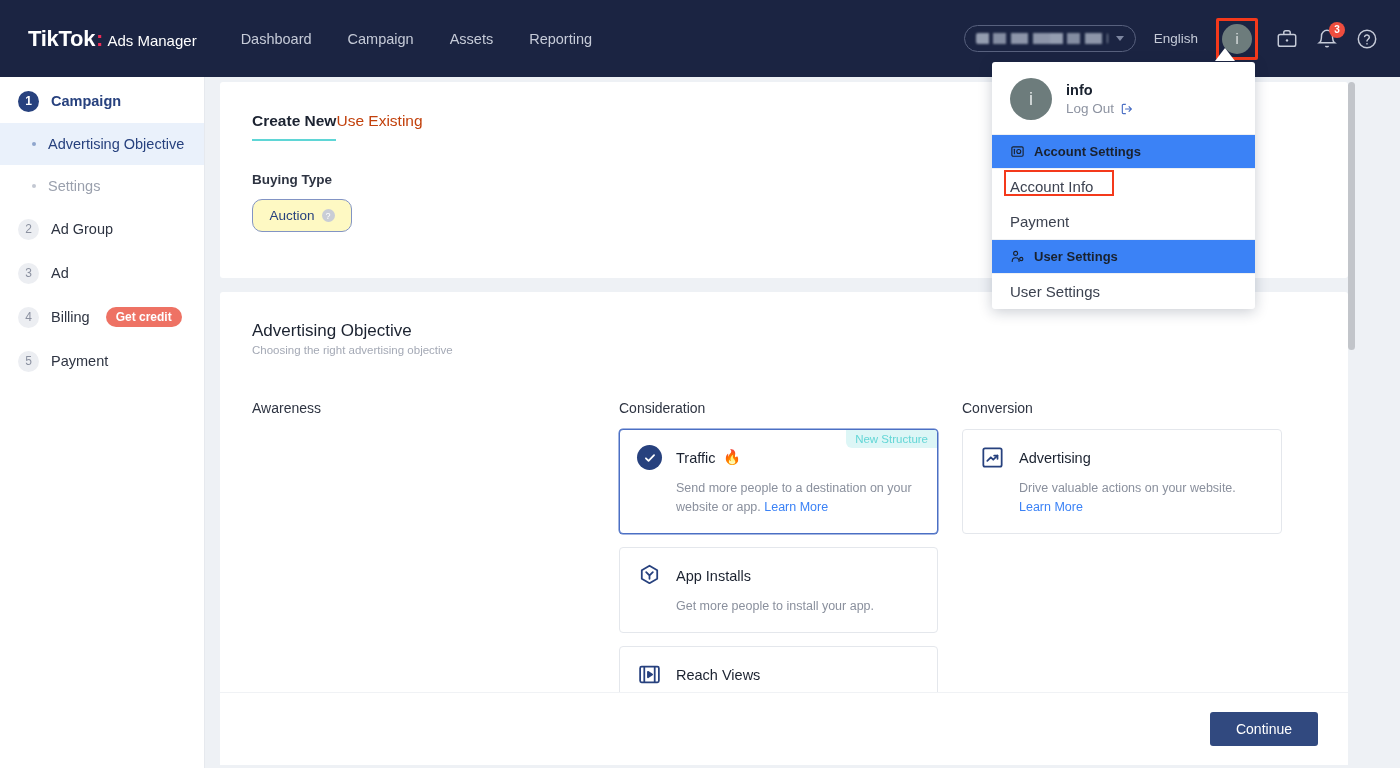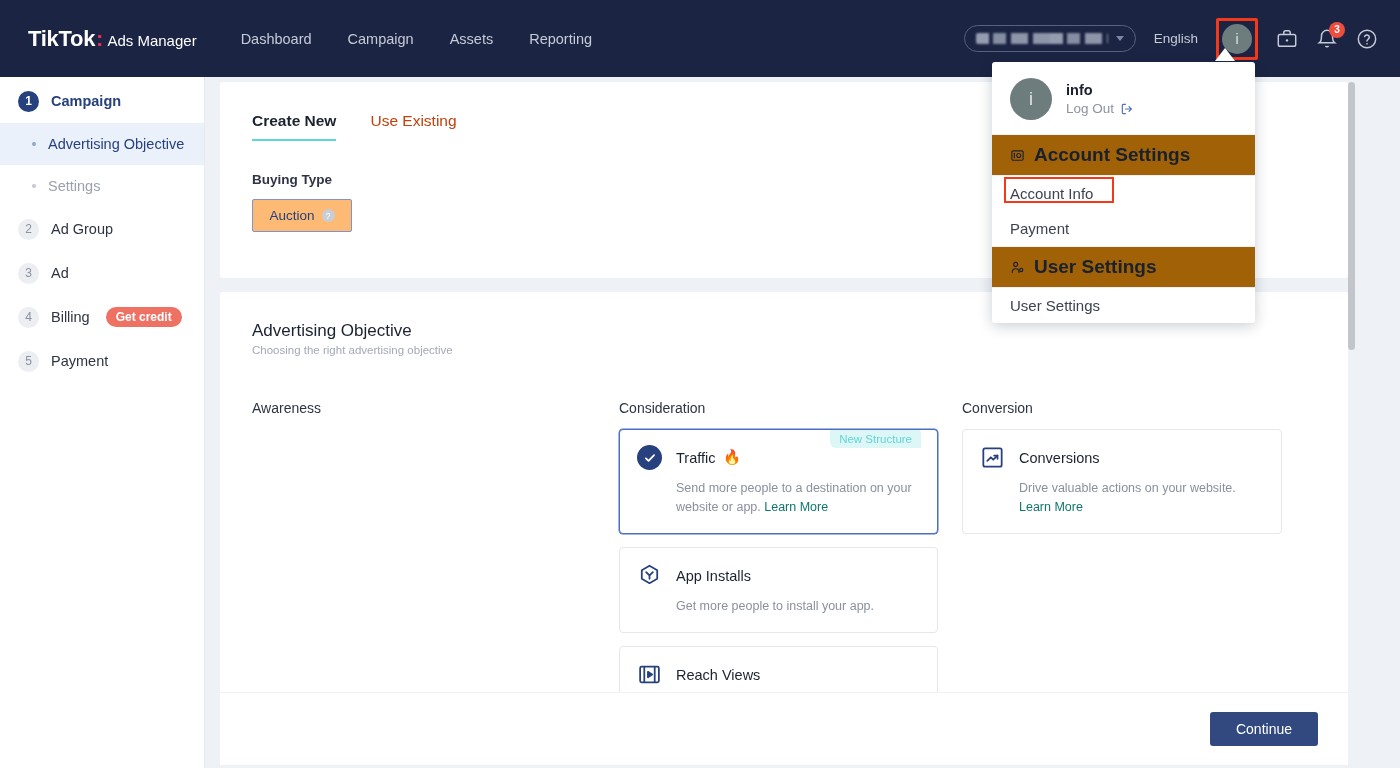--- a/index.html
+++ b/index.html
@@ -108,22 +108,22 @@
     display: flex; align-items: center; justify-content: center;
     font-size: 18px; flex: none;
   }
   .dd-name { font-size: 14.5px; font-weight: bold; color: #19212e; }
   .dd-logout {
     display: flex; align-items: center; gap: 6px;
     font-size: 13.5px; color: #8d93a1; margin-top: 3px; cursor: pointer;
   }
   .dd-sec {
     display: flex; align-items: center; gap: 9px;
-    padding: 9px 18px; background: #a16207;
-    font-size: 19px; font-weight: bold; color: #19212e;
+    padding: 9px 18px; background: #3b82f6;
+    font-size: 13px; font-weight: bold; color: #19212e;
     border-top: 1px solid #eef0f3; border-bottom: 1px solid #eef0f3;
   }
   .dd-item {
     padding: 9px 18px; font-size: 15px; color: #3c4250; cursor: pointer;
     position: relative;
   }
   .dd-item.hl::after {
     content: ""; position: absolute;
     left: 12px; top: 1px; width: 106px; height: 22px;
     border: 2px solid #f4391b; pointer-events: none;
@@ -170,33 +170,33 @@
     position: absolute; top: 69px; left: 205px;
     width: 1195px; height: 699px;
     background: #eef1f5; overflow: hidden;
   }
   .card {
     background: #fff; border-radius: 3px;
     margin: 0 0 0 15px; width: 1128px;
   }
   .card-top { margin-top: 13px; height: 196px; padding: 30px 32px 0; }
 
-  .tabs { display: flex; gap: 34px; }
+  .tabs { display: flex; }
   .tab {
     font-size: 15.5px; color: #c2410c; cursor: pointer;
     padding-bottom: 9px; white-space: nowrap;
   }
   .tab.active {
     color: #1b2230; font-weight: bold;
     border-bottom: 2.5px solid #5fd6d6;
   }
   .section-lbl { font-size: 13.5px; color: #2e3442; margin-top: 31px; font-weight: bold;}
   .buy-btn {
     margin-top: 12px; width: 100px; height: 33px;
-    border: 1px solid #8294c4; background: #fdba74; border-radius: 2px;
+    border: 1px solid #8294c4; background: #fef9c3; border-radius: 10px;
     display: flex; align-items: center; justify-content: center; gap: 7px;
     font-size: 13.5px; color: #27417e; cursor: pointer;
   }
   .qmark {
     width: 13px; height: 13px; border-radius: 50%;
     background: #c9cdd6; color: #fff; font-size: 9px;
     display: flex; align-items: center; justify-content: center;
   }
 
   .card-obj { margin-top: 14px; padding: 29px 32px 0; height: 430px; overflow: hidden; }
@@ -217,23 +217,23 @@
   .obj-card.selected {
     border: 1.5px solid #4b6fc4;
     box-shadow: 0 0 0 .5px #4b6fc4;
   }
   .obj-head { display: flex; align-items: center; gap: 14px; }
   .obj-name { font-size: 14.5px; color: #1b2230; display: flex; align-items: center; gap: 8px; }
   .obj-desc {
     font-size: 12.5px; color: #8a909d; line-height: 19px;
     margin-top: 9px; margin-left: 39px;
   }
-  .learn { color: #0f766e; cursor: pointer; }
+  .learn { color: #3b82f6; cursor: pointer; }
   .new-badge {
-    position: absolute; top: 0; right: 16px;
+    position: absolute; top: 0; right: 0;
     background: #ddf6f6; color: #63d6d6;
     font-size: 11.5px; padding: 3px 9px;
     border-radius: 0 3px 0 6px;
   }
   .ico { width: 25px; height: 25px; flex: none; }
   .check-ico {
     width: 25px; height: 25px; border-radius: 50%;
     background: #27417e; flex: none;
     display: flex; align-items: center; justify-content: center;
   }
@@ -480,21 +480,21 @@
         <div class="obj-card">
           <div class="obj-head">
             <span class="ico">
               <svg width="25" height="25" viewBox="0 0 24 24" fill="none" stroke="#27417e" stroke-width="1.7">
                 <rect x="3.2" y="3.2" width="17.6" height="17.6" rx="1.6"></rect>
                 <path d="M7 15.2l3.4-3.4 2.3 2.3 4-4" stroke-linecap="round" stroke-linejoin="round"></path>
                 <path d="M13.6 10.1h3.2v3.2" stroke-linecap="round" stroke-linejoin="round"></path>
               </svg>
             </span>
             <span class="obj-name">
-              <span>Conversions</span>
+              <span>Advertising</span>
             </span>
           </div>
           <div class="obj-desc">
             <span>Drive valuable actions on your website.</span><br>
             <span class="learn">Learn More</span>
           </div>
         </div>
       </div>
 
     </div>

